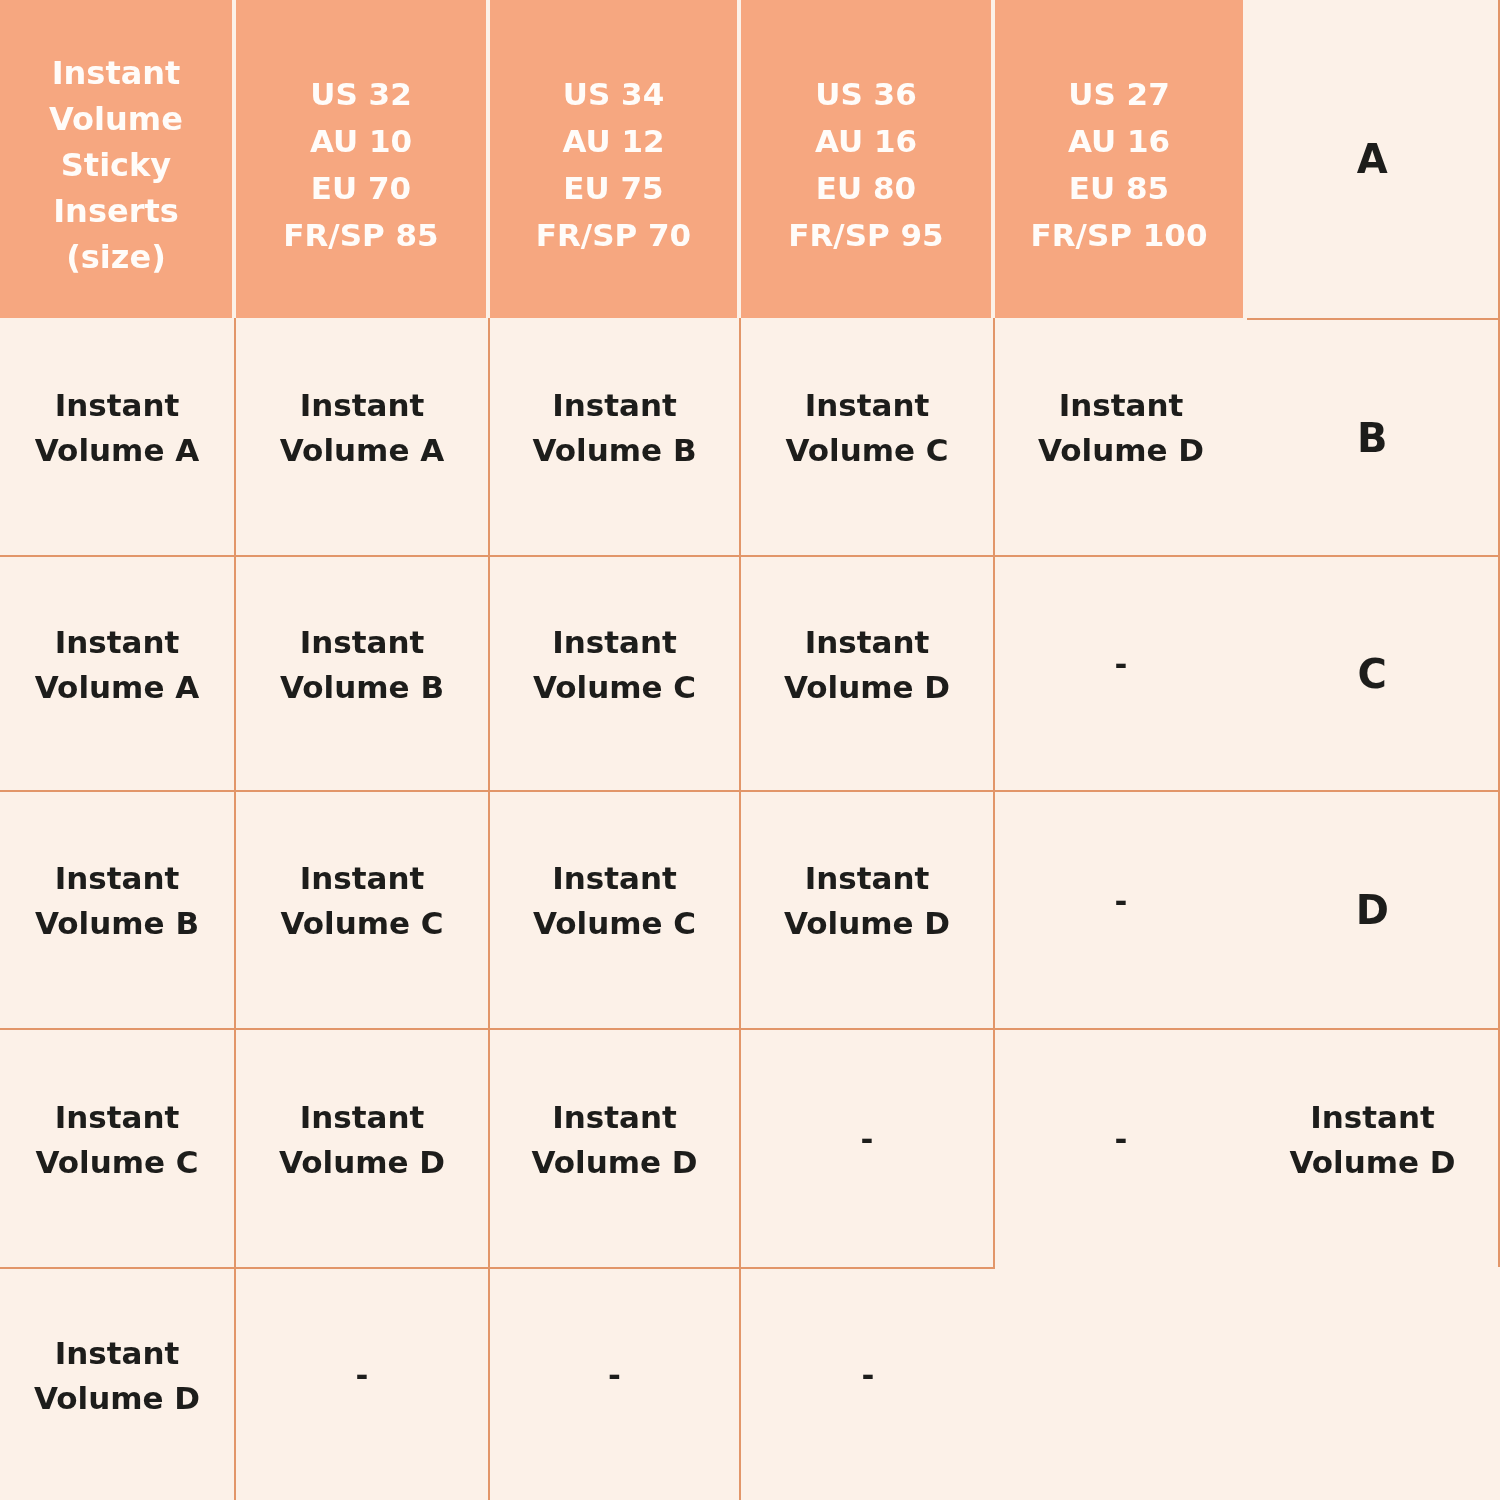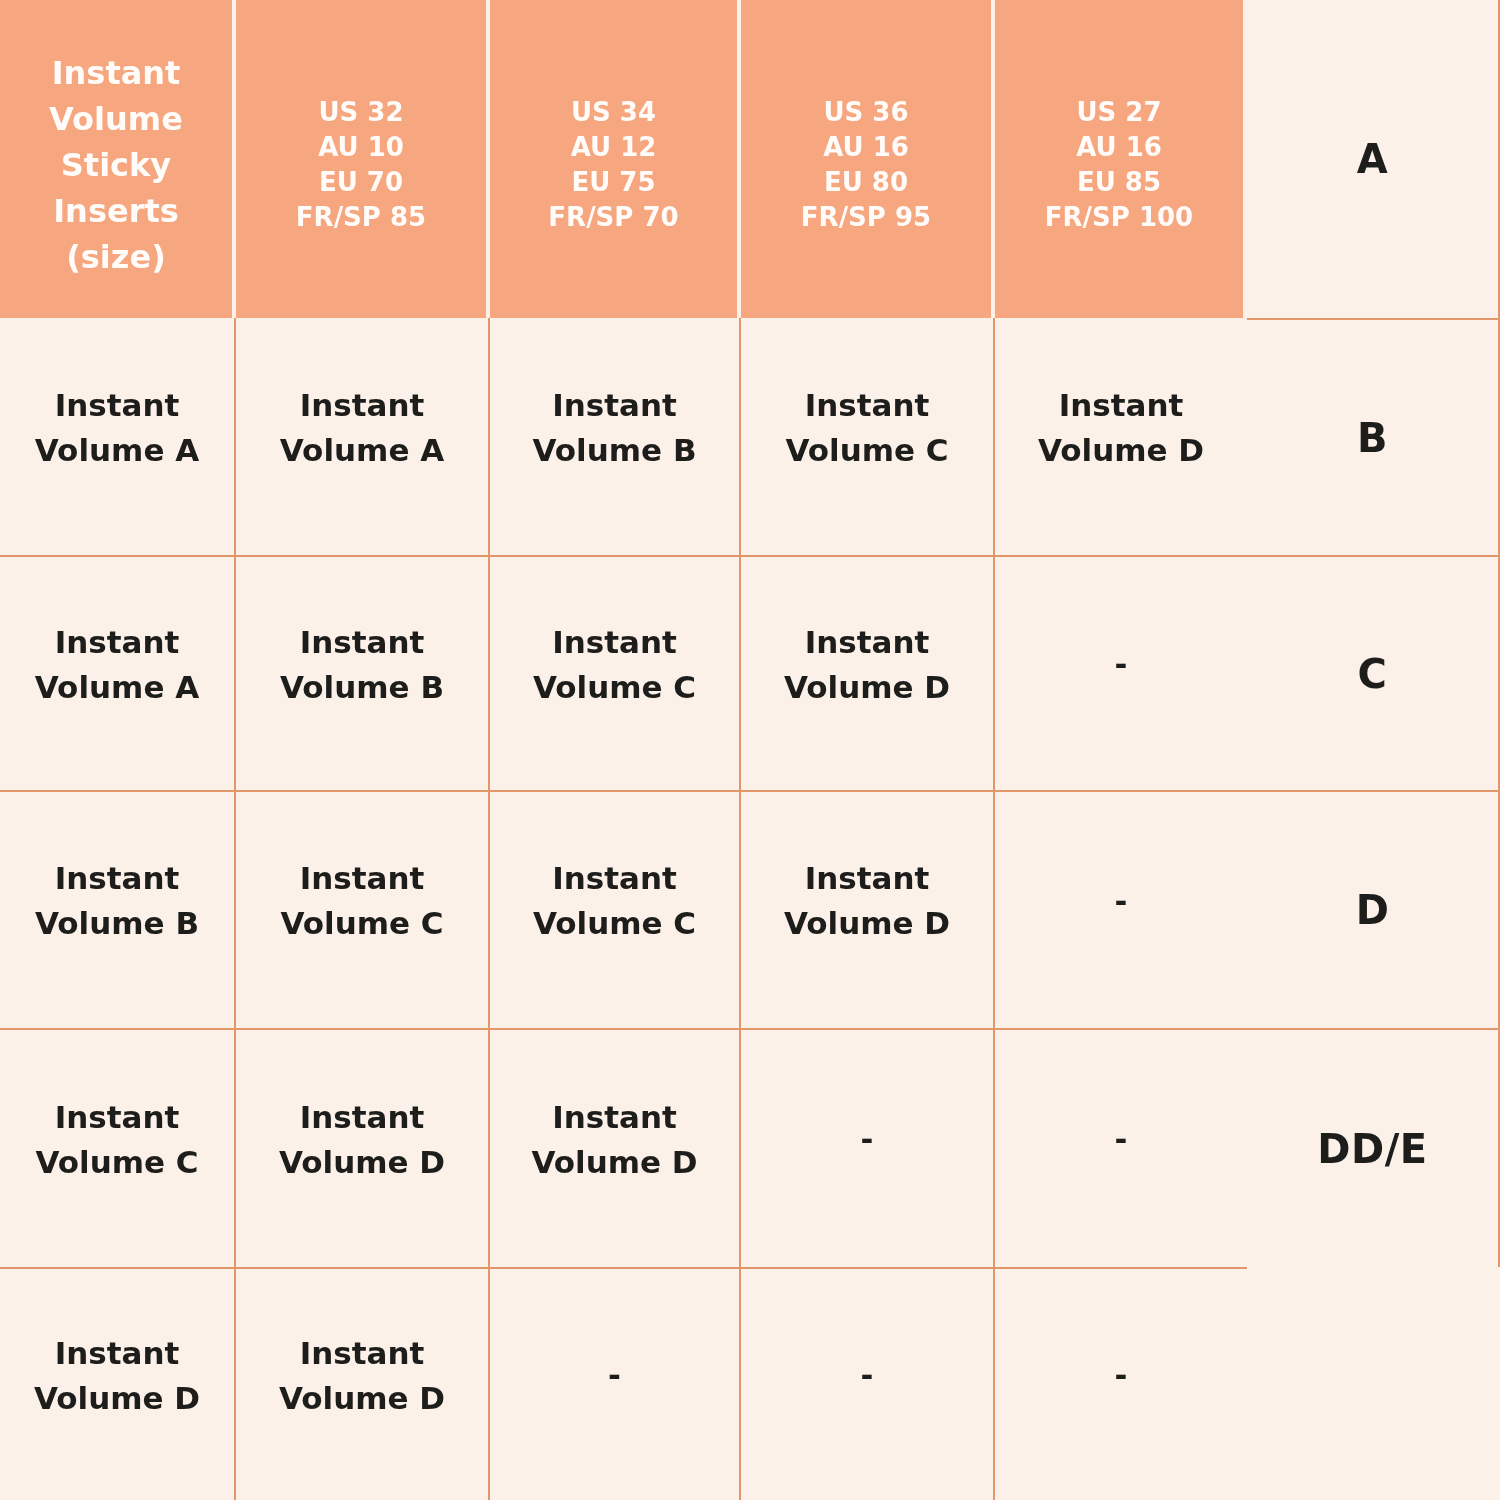--- a/index.html
+++ b/index.html
@@ -16,22 +16,22 @@
     grid-template-rows: 318px 237px 235px 238px 239px 233px;
   }
   .hcell {
     background: #F6A780;
     color: #FFFCF9;
     display: flex;
     align-items: center;
     justify-content: center;
     text-align: center;
     font-weight: bold;
-    font-size: 26px;
-    line-height: 35px;
+    font-size: 31px;
+    line-height: 47px;
     white-space: pre;
     padding-top: 12px;
   }
   .hcell.sep { border-right: 4px solid #FCF1E8; }
   .hcell.corner { font-size: 32px; line-height: 46px; }
   .bcell {
     background: #FCF1E8;
     color: #1D1D1B;
     display: flex;
     align-items: center;
@@ -117,21 +117,20 @@
   <div class="bcell vr bt rlabel">D</div>
   <div class="bcell vr bt dcell">Instant
 Volume C</div>
   <div class="bcell vr bt dcell">Instant
 Volume D</div>
   <div class="bcell vr bt dcell">Instant
 Volume D</div>
   <div class="bcell vr bt dcell">-</div>
   <div class="bcell bt dcell">-</div>
 
-  <div class="bcell vr bt rlabel">DD/E</div>
   <div class="bcell vr bt dcell">Instant
 Volume D</div>
   <div class="bcell vr bt dcell">Instant
 Volume D</div>
   <div class="bcell vr bt dcell">-</div>
   <div class="bcell vr bt dcell">-</div>
   <div class="bcell bt dcell">-</div>
 
 </div>
 

